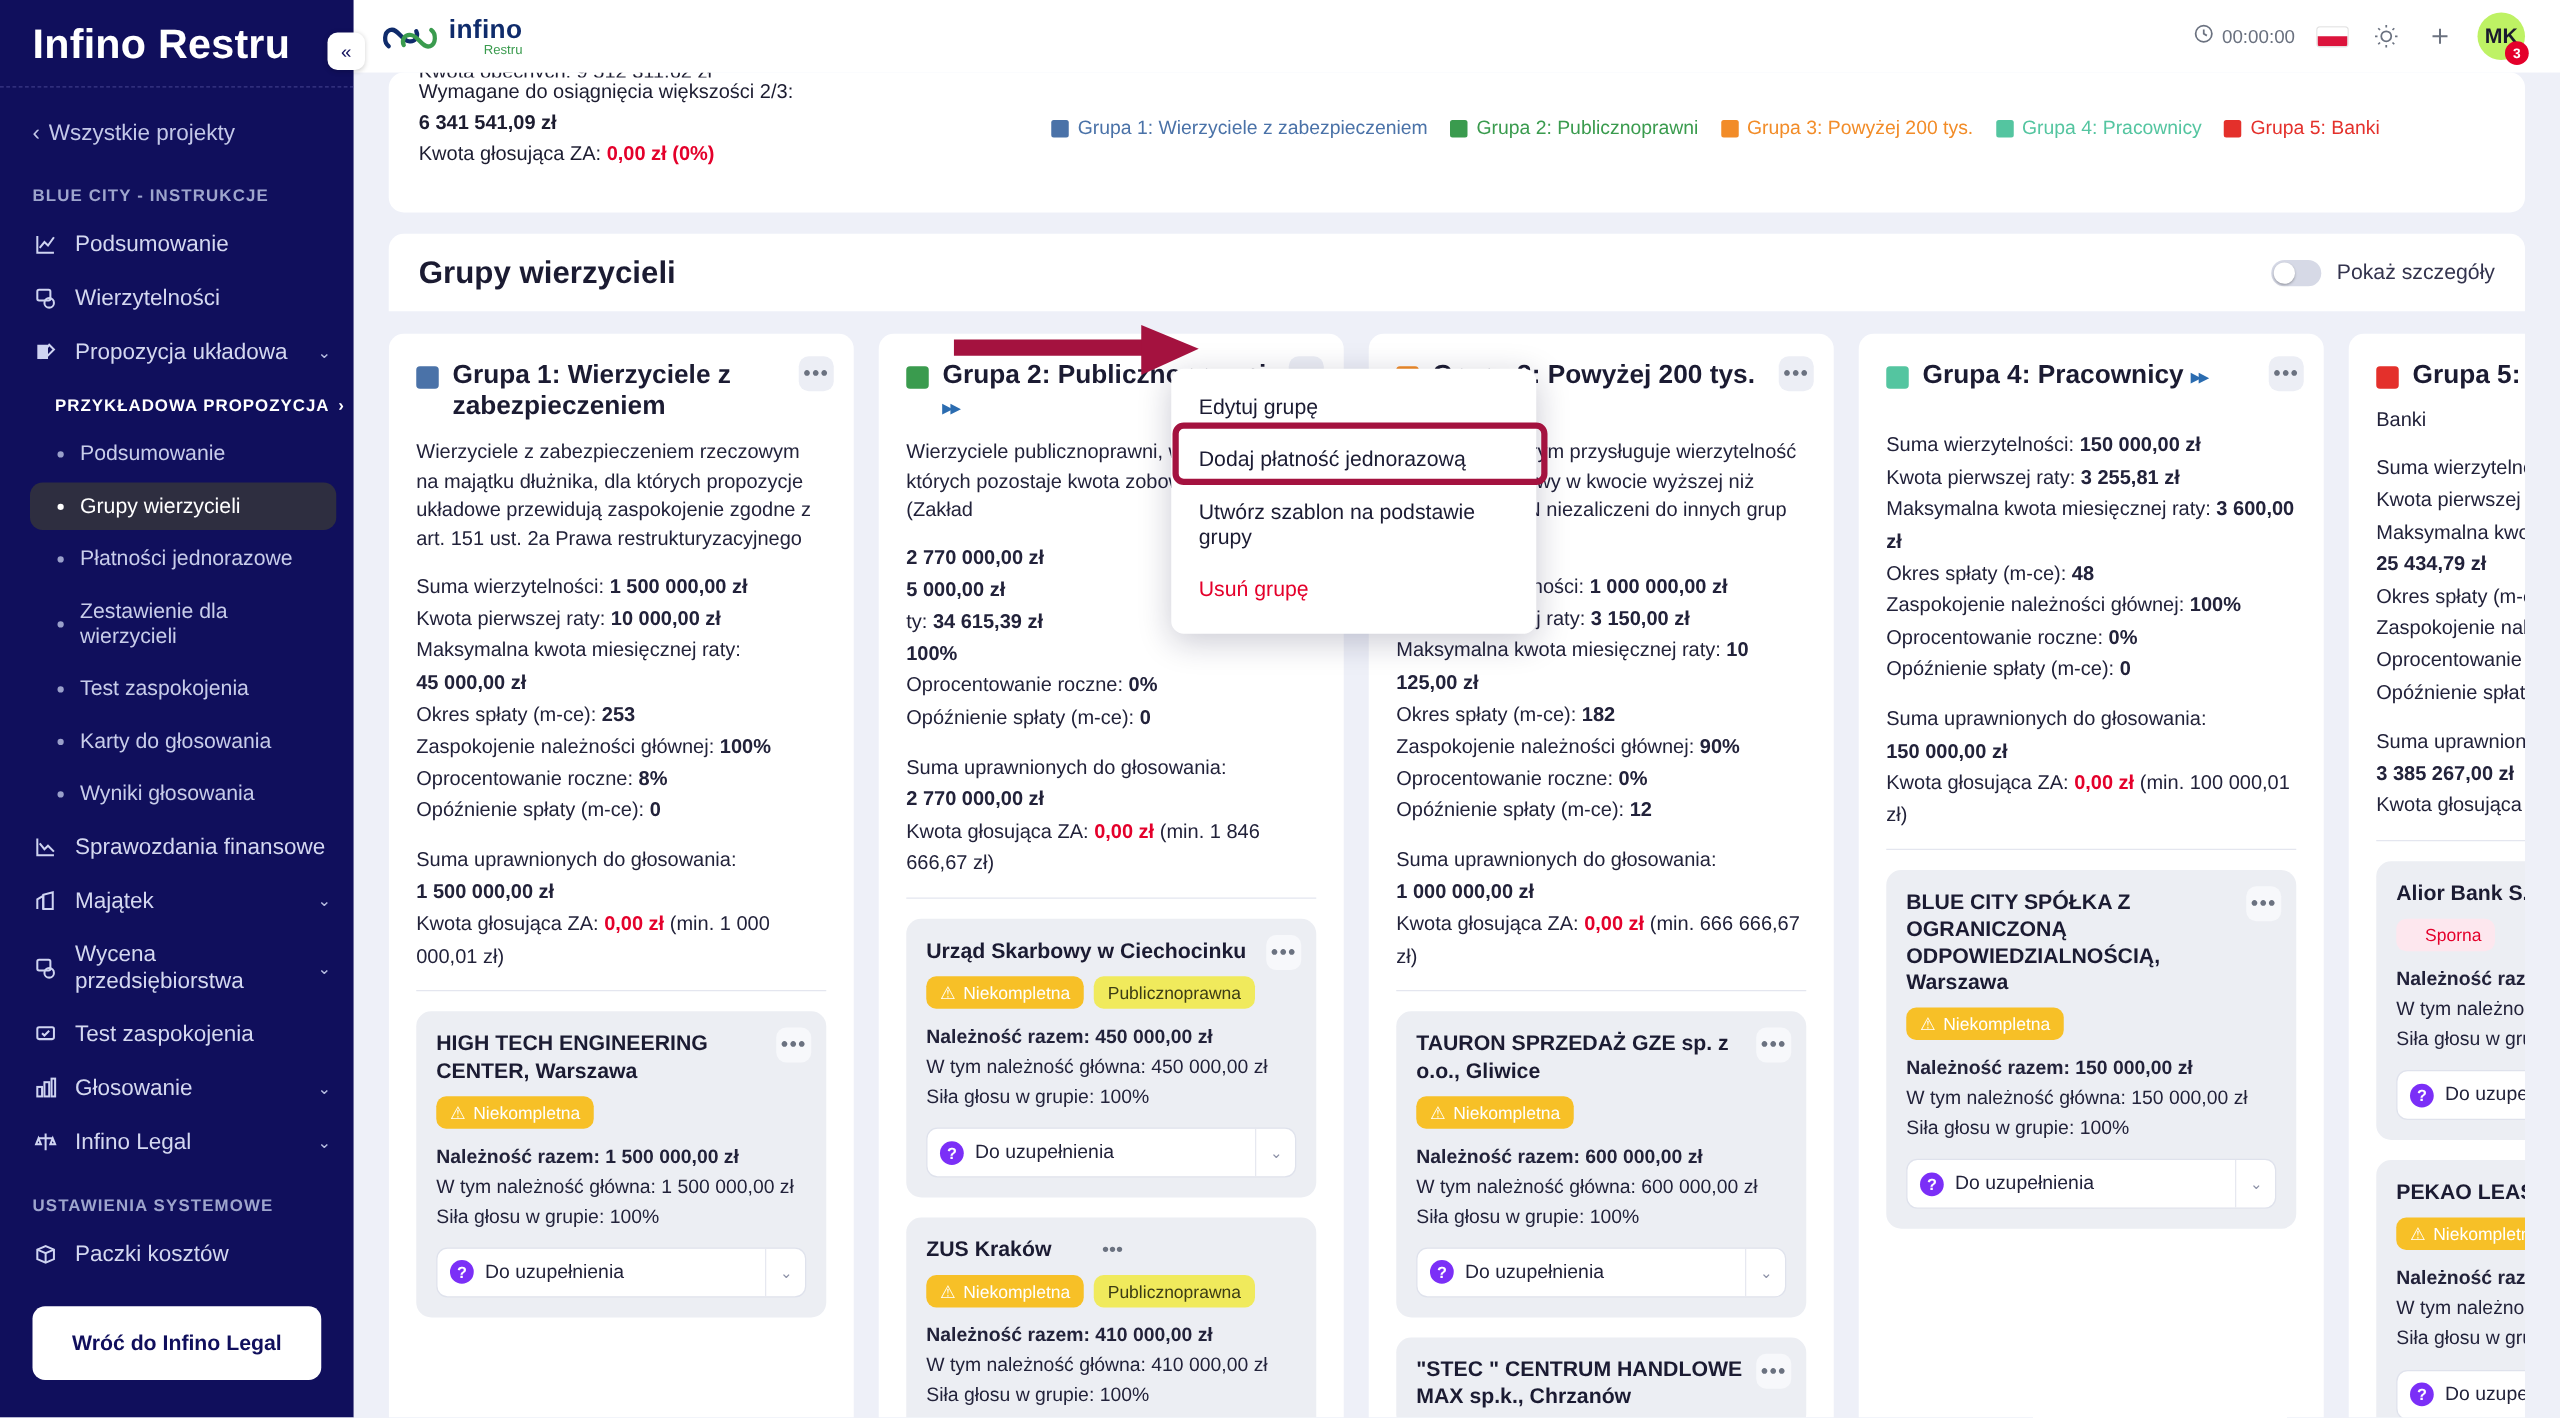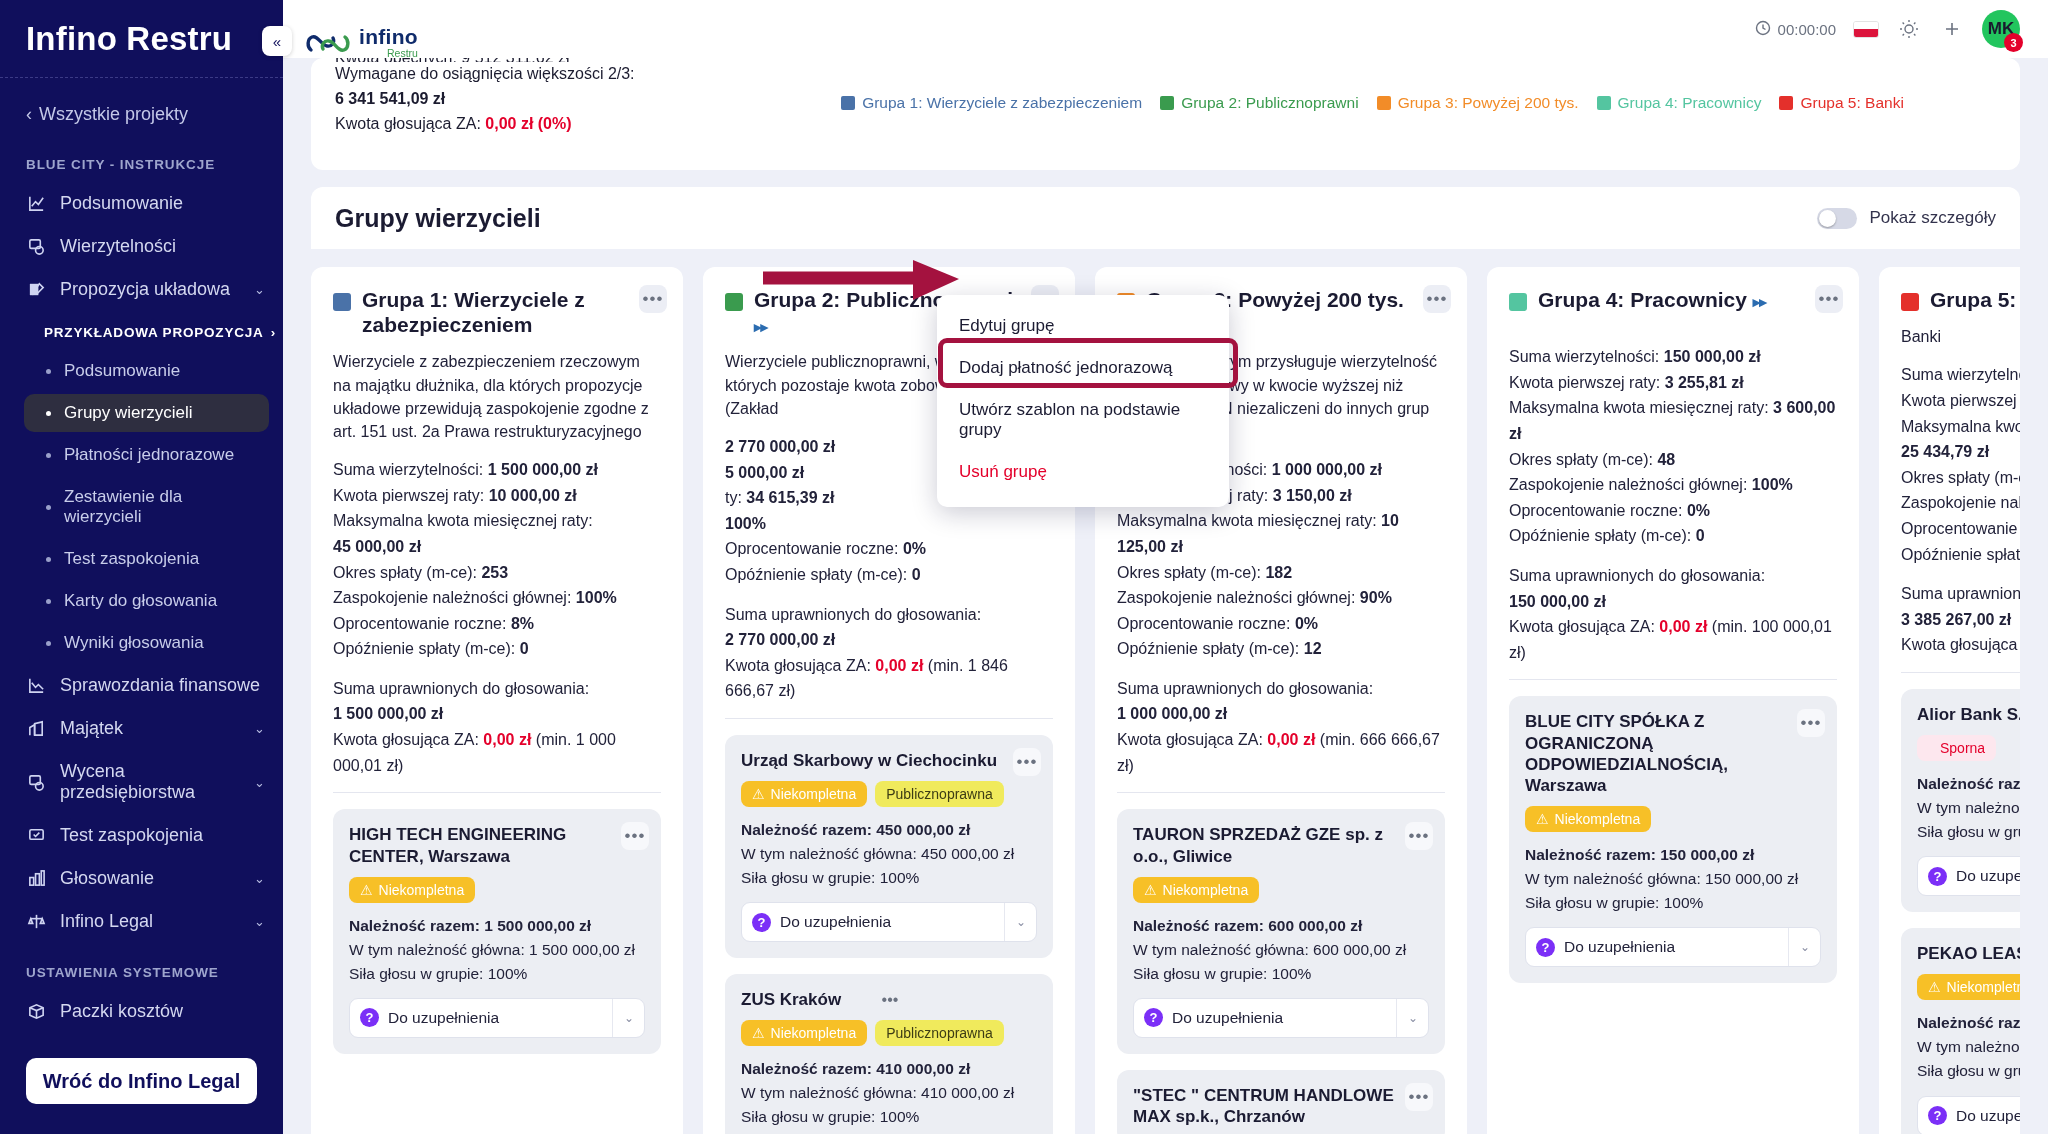--- a/index.html
+++ b/index.html
@@ -51,43 +51,43 @@
   .sub-item {
     display: flex; align-items: center; gap: 13px;
     margin: 2px 14px 2px 24px; padding: 9px 10px 9px 22px;
     font-size: 17px; color: #c8cdea; border-radius: 10px; cursor: pointer;
   }
   .sub-item .dot { width: 5px; height: 5px; border-radius: 50%; background: #9aa0ca; flex:0 0 5px;}
   .sub-item.active { background: #2e2e40; color: #ffffff; font-weight: 400; }
   .sub-item.active .dot { background: #ffffff; }
   .sidebar-footer { margin-top: auto; padding: 20px 26px 30px 26px; }
   .back-btn {
-    width: 100%; height: 46px; border-radius: 10px; background: #ffffff;
-    color: #100F5C; font-size: 20px; font-weight: 700; display: flex;
+    width: 100%; height: 59px; border-radius: 10px; background: #ffffff;
+    color: #100F5C; font-size: 17px; font-weight: 700; display: flex;
     align-items: center; justify-content: center; cursor: pointer;
   }
 
   
   .main { flex: 1; position: relative; height: 1134px; overflow: hidden; background: #eef0f8; }
   .topbar {
-    height: 58px; background: #ffffff; display: flex; 
+    height: 58px; background: #ffffff; display: flex; align-items: center;
     padding: 0 28px 0 22px; position: relative; z-index: 20;
   }
   .logo-wrap { display: flex; align-items: flex-end; gap: 8px; }
   .logo-mark { width: 46px; height: 30px; }
   .logo-txt { display: flex; flex-direction: column; line-height: 1; }
   .logo-main { font-size: 21px; font-weight: 700; color: #0f2b6b; letter-spacing: .3px;}
   .logo-sub { font-size: 10.5px; color: #3a9b4e; text-align: right; margin-top: 1px; }
   .topbar-right { margin-left: auto; display: flex; align-items: center; gap: 17px; }
   .timer { display: flex; align-items: center; gap: 7px; color: #6b7280; font-size: 15px; }
   .flag { width: 26px; height: 17px; border-radius: 3px; overflow: hidden; display:flex; flex-direction: column; border: 1px solid #e3e3e3;}
   .flag .w { flex:1; background:#fff; } .flag .r { flex:1; background:#dc143c; }
   .icon-btn { width: 26px; height: 26px; display: flex; align-items: center; justify-content: center; color: #6b7280; cursor: pointer; }
   .avatar {
-    width: 38px; height: 38px; border-radius: 50%; background: #22c55e;
+    width: 38px; height: 38px; border-radius: 50%; background: #bef264;
     color: #1a1a2e; font-weight: 700; font-size: 17px; display: flex;
     align-items: center; justify-content: center; position: relative; cursor: pointer;
   }
   .avatar .badge {
     position: absolute; right: -3px; bottom: -4px; width: 19px; height: 19px;
     border-radius: 50%; background: #e4002b; color: #fff; font-size: 11px;
     display: flex; align-items: center; justify-content: center; font-weight: 700;
   }
 
   

